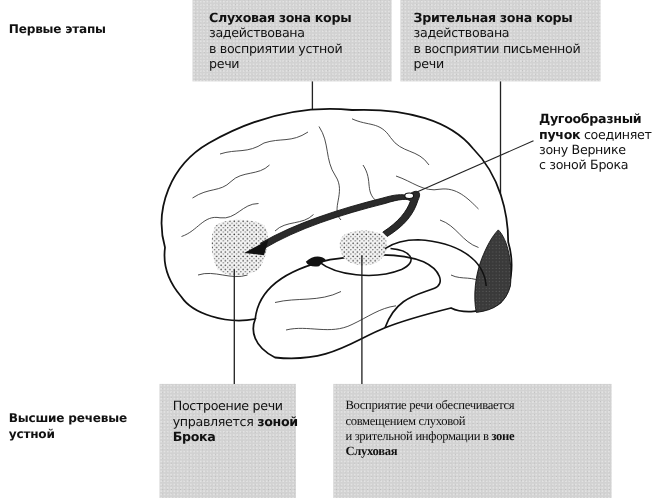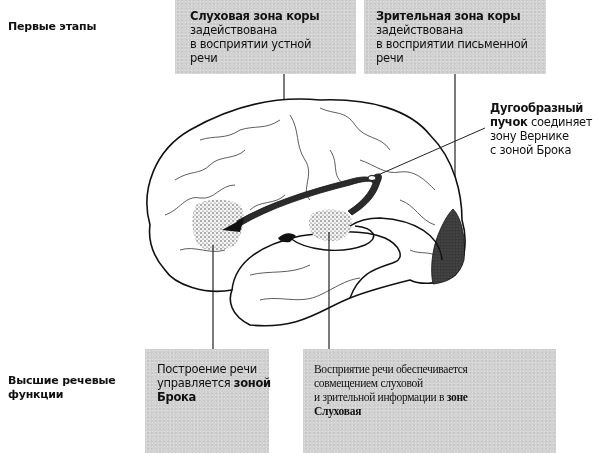--- a/index.html
+++ b/index.html
@@ -32,21 +32,21 @@
   svg.brain { position: absolute; left: 0; top: 0; }
 </style>
 </head>
 <body>
 
 <div class="side-label" style="left:8px; top:20px;">
   <div>Первые этапы</div>
 </div>
 <div class="side-label" style="left:8px; top:374px;">
   <div>Высшие речевые</div>
-  <div>функции</div>
+  <div>устной</div>
 </div>
 
 <div class="box" style="left:175px; top:0px; width:181px; height:74px; padding:9px 0 0 15px;">
   <b class="line">Слуховая зона коры</b>
   <span class="line">задействована</span>
   <span class="line">в восприятии устной</span>
   <span class="line">речи</span>
 </div>
 <div class="box" style="left:364px; top:0px; width:182px; height:74px; padding:9px 0 0 12px;">
   <b class="line">Зрительная зона коры</b>

